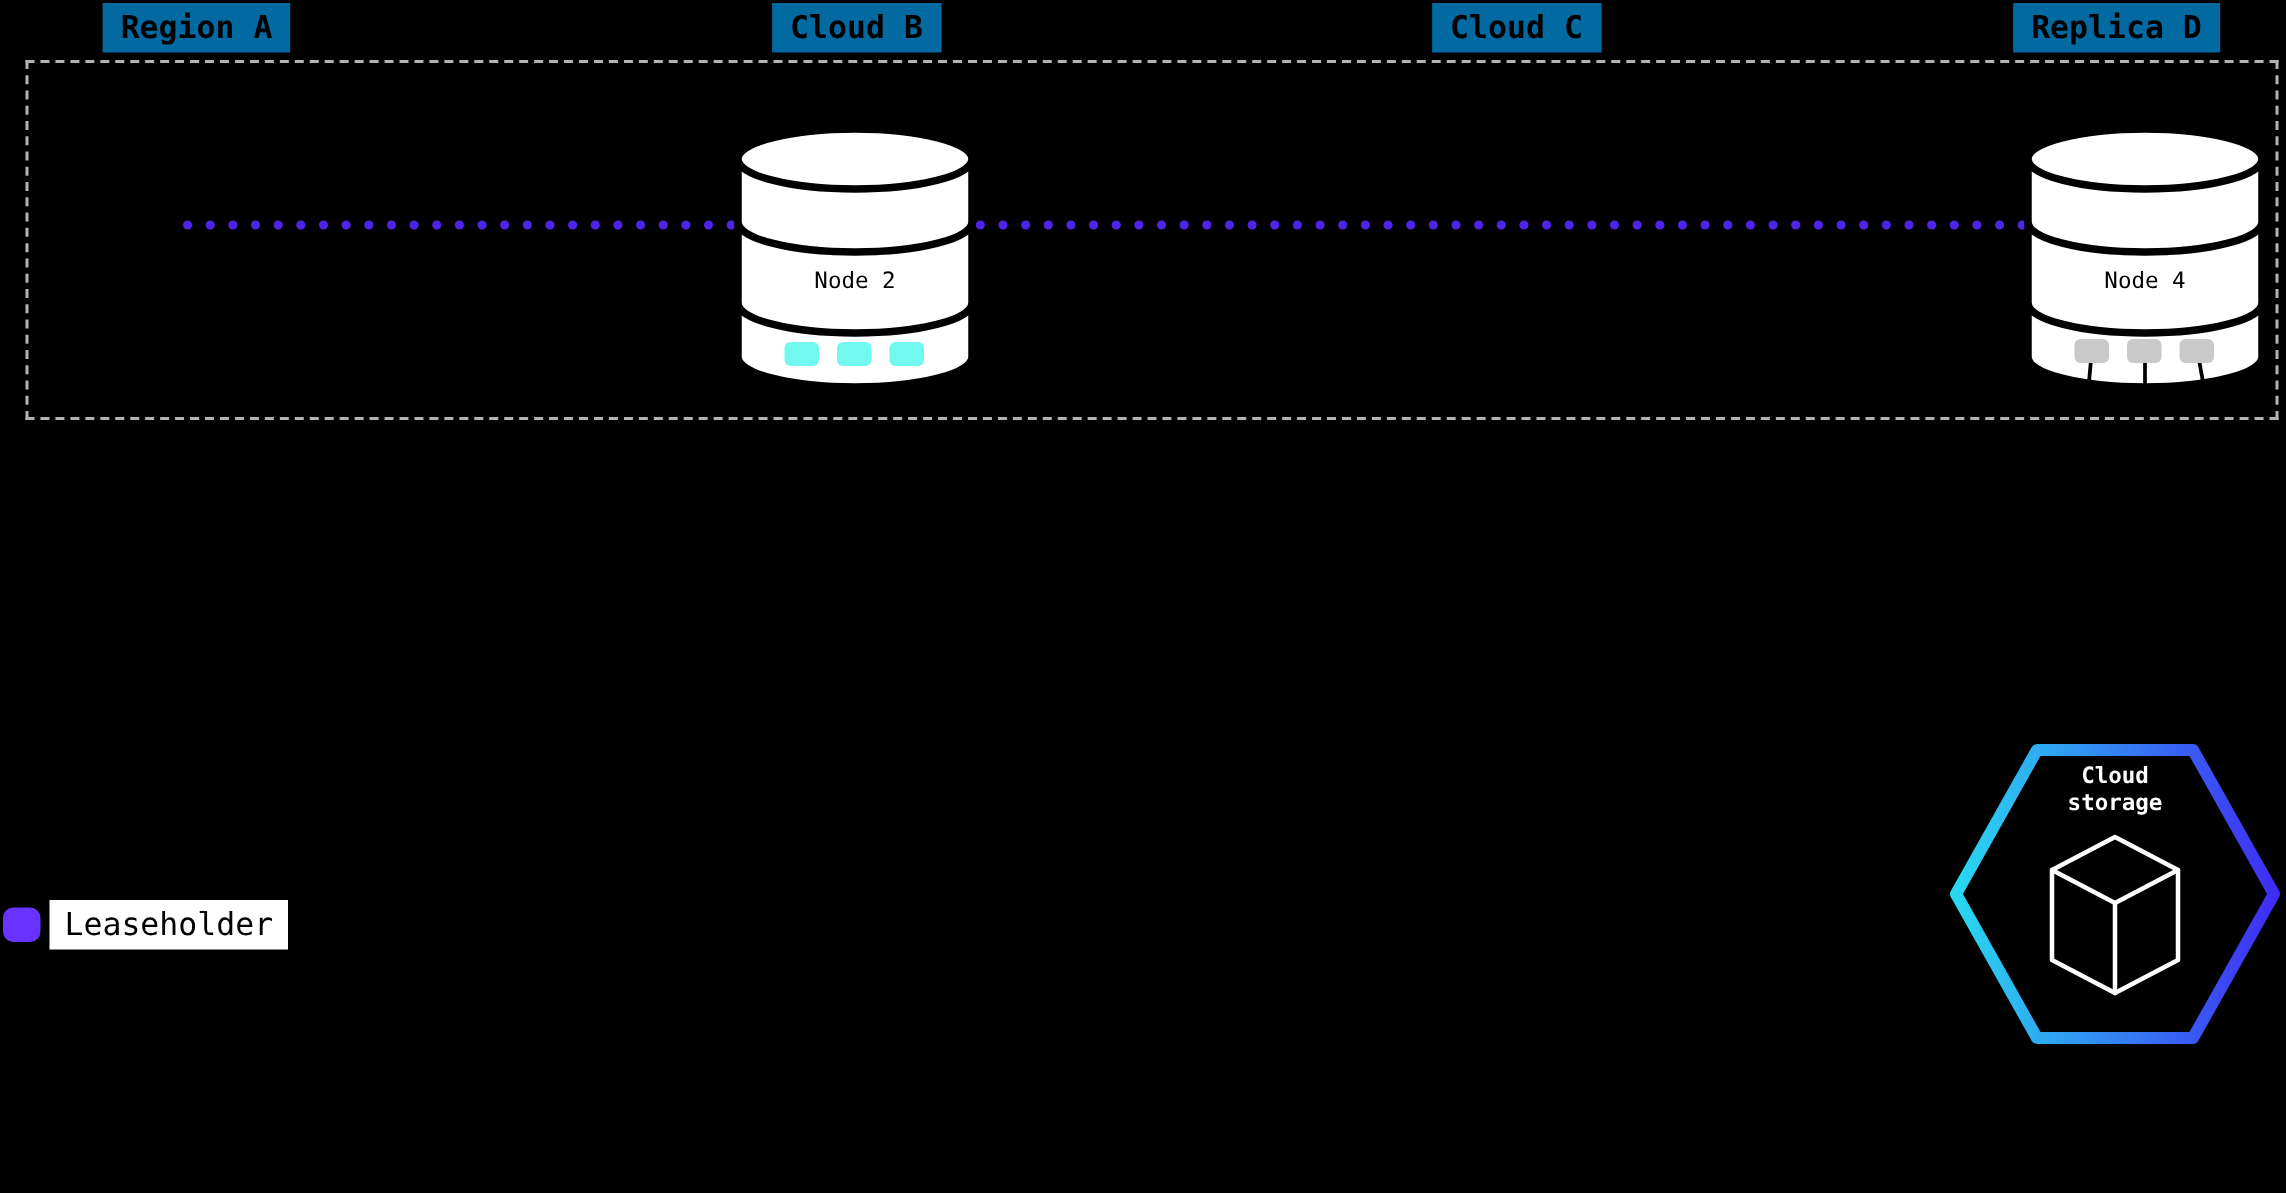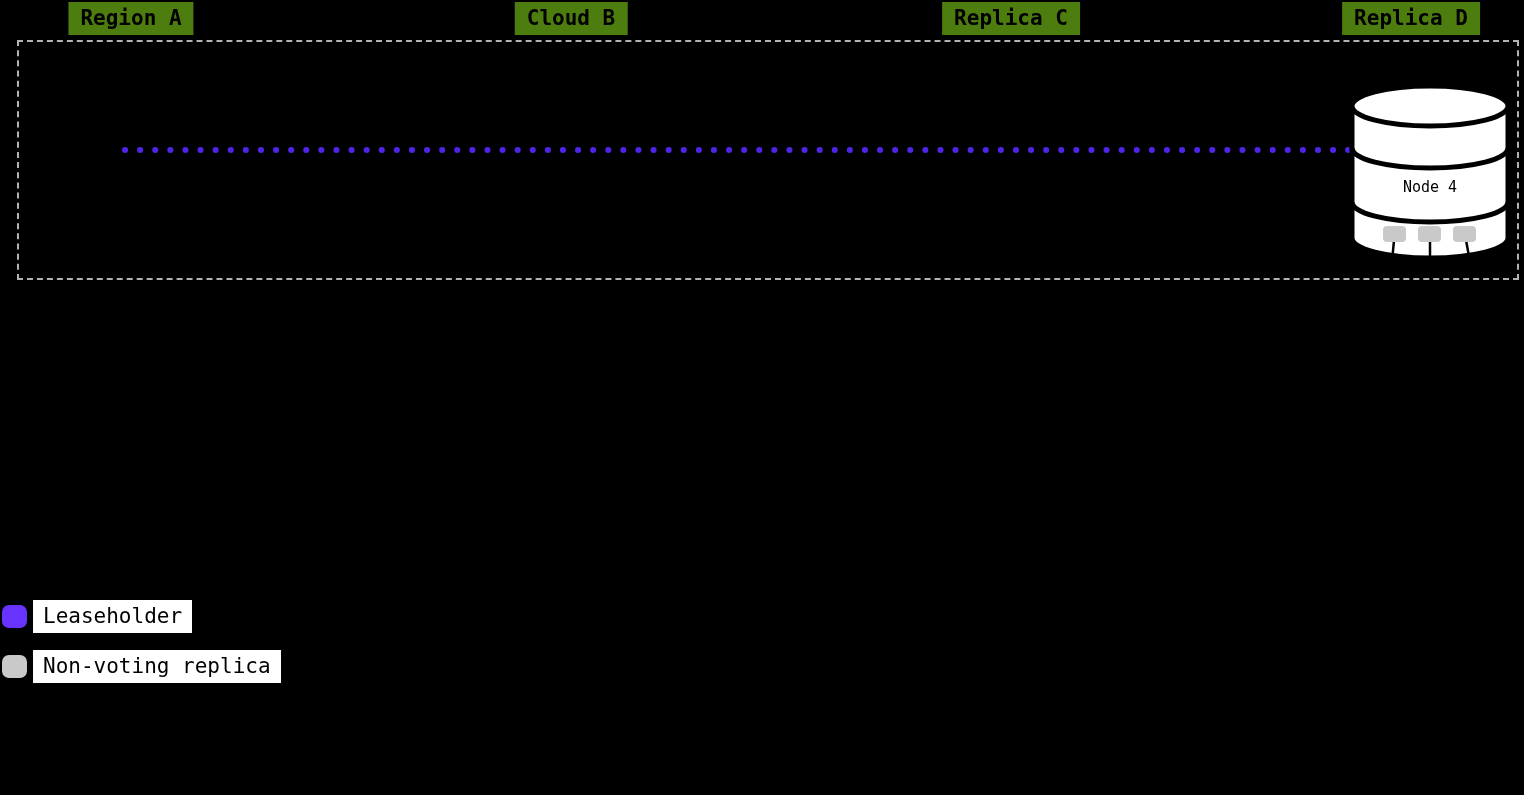--- a/index.html
+++ b/index.html
@@ -7,21 +7,21 @@
     width:1524px;height:795px;
     background:var(--c-bg,#000);
     font-family:"DejaVu Sans Mono","Liberation Mono",monospace;
     position:relative;overflow:hidden;
   }
   .stage{position:absolute;inset:0;}
 
   
   .region-label{
     position:absolute;top:2px;transform:translateX(-50%);
-    background:#4d7c0f;color:#000;
+    background:#0369a1;color:#000;
     font-weight:bold;font-size:21px;line-height:1;
     padding:6px 12px;white-space:nowrap;z-index:5;
   }
 
   
   .dashed-box{
     position:absolute;left:17px;top:40px;width:1502px;height:240px;
     border:2px dashed var(--c-dash,#b3b3b3);
     box-sizing:border-box;z-index:0;
   }
@@ -37,21 +37,21 @@
   .cyl-arc{fill:none;stroke:#000;stroke-width:5;}
   .node-label{font:15px "DejaVu Sans Mono","Liberation Mono",monospace;fill:#000;}
   .sq{stroke:none;}
   .sq.leaseholder{fill:var(--c-lease,#6933ff);}
   .sq.replica{fill:var(--c-replica,#71f9f0);}
   .sq.nonvoting{fill:var(--c-nonvote,#c9c9c9);}
   .drop-line{stroke:#000;stroke-width:2.5;fill:none;}
 
   
   .legend{position:absolute;left:2px;top:600px;z-index:4;}
-  .legend-row{display:flex;align-items:center;margin-bottom:17px;}
+  .legend-row{display:flex;align-items:center;margin-bottom:6px;}
   .legend-swatch{width:25px;height:23px;border-radius:7px;margin-right:6px;flex:0 0 auto;}
   .legend-swatch.leaseholder{background:var(--c-lease,#6933ff);}
   .legend-swatch.replica{background:var(--c-replica,#71f9f0);}
   .legend-swatch.nonvoting{background:var(--c-nonvote,#c9c9c9);}
   .legend-label{
     background:#fff;color:#000;font-size:21px;line-height:1;
     padding:6px 10px;white-space:nowrap;
   }
 
   
@@ -61,30 +61,44 @@
   .cube-edge{stroke:#fff;stroke-width:3;fill:none;stroke-linejoin:round;stroke-linecap:round;}
   .cloud-text{font:bold 15px "DejaVu Sans Mono","Liberation Mono",monospace;fill:#fff;text-anchor:middle;}
 </style>
 </head>
 <body>
 
 <div class="stage">
 
   <div class="region-label" style="left:131px">Region A</div>
   <div class="region-label" style="left:571px">Cloud B</div>
-  <div class="region-label" style="left:1011px">Replica C</div>
+  <div class="region-label" style="left:1011px">Cloud C</div>
   <div class="region-label" style="left:1411px">Replica D</div>
 
   <div class="dashed-box"></div>
 
   <svg class="link-svg">
     <line class="link-line" x1="125" y1="150" x2="1415" y2="150" stroke-dasharray="0.1 15"></line>
   </svg>
 
 
+  <div class="node" style="left:488px">
+    <svg viewBox="0 0 164 184">
+      <path class="cyl-fill" d="M4 26 L4 158 A78 20 0 0 0 160 158 L160 26 Z"></path>
+      <ellipse class="cyl-fill" cx="82" cy="26" rx="78" ry="20"></ellipse>
+      <path class="cyl-arc" d="M4 68 A78 20 0 0 0 160 68"></path>
+      <path class="cyl-arc" d="M4 122 A78 20 0 0 0 160 122"></path>
+      <text class="node-label" x="82" y="112" text-anchor="middle">Node 2</text>
+      <g>
+        <rect class="sq replica" x="35" y="148" width="23" height="16" rx="4"></rect>
+        <rect class="sq replica" x="70" y="148" width="23" height="16" rx="4"></rect>
+        <rect class="sq replica" x="105" y="148" width="23" height="16" rx="4"></rect>
+      </g>
+    </svg>
+  </div>
 
 
   <div class="node" style="left:1348px">
     <svg viewBox="0 0 164 184">
       <path class="cyl-fill" d="M4 26 L4 158 A78 20 0 0 0 160 158 L160 26 Z"></path>
       <ellipse class="cyl-fill" cx="82" cy="26" rx="78" ry="20"></ellipse>
       <path class="cyl-arc" d="M4 68 A78 20 0 0 0 160 68"></path>
       <path class="cyl-arc" d="M4 122 A78 20 0 0 0 160 122"></path>
       <text class="node-label" x="82" y="112" text-anchor="middle">Node 4</text>
       <g>
@@ -96,20 +110,34 @@
         <rect class="sq nonvoting" x="105" y="146" width="23" height="16" rx="4"></rect>
       </g>
     </svg>
   </div>
 
   <div class="legend">
     <div class="legend-row">
       <div class="legend-swatch leaseholder"></div>
       <div class="legend-label">Leaseholder</div>
     </div>
-    <div class="legend-row">
-      <div class="legend-swatch nonvoting"></div>
-      <div class="legend-label">Non-voting replica</div>
-    </div>
   </div>
 
+  <div class="cloud-hex">
+    <svg viewBox="0 0 224 212">
+      <defs>
+        <linearGradient id="hexGrad" x1="0" y1="0" x2="1" y2="0">
+          <stop offset="0" style="stop-color:var(--c-hex1,#29d8f0)"></stop>
+          <stop offset="1" style="stop-color:var(--c-hex2,#3f2df5)"></stop>
+        </linearGradient>
+      </defs>
+      <polygon class="hex-shape" points="6,106 60,10 164,10 218,106 164,202 60,202"></polygon>
+      <text class="cloud-text" x="112" y="32">Cloud</text>
+      <text class="cloud-text" x="112" y="50">storage</text>
+      <g>
+        <path class="cube-edge" d="M112 68 L70 90 L70 150 L112 172 L154 150 L154 90 Z"></path>
+        <path class="cube-edge" d="M70 90 L112 112 L154 90"></path>
+        <path class="cube-edge" d="M112 112 L112 172"></path>
+      </g>
+    </svg>
+  </div>
 
 </div>
 
 </body></html>

